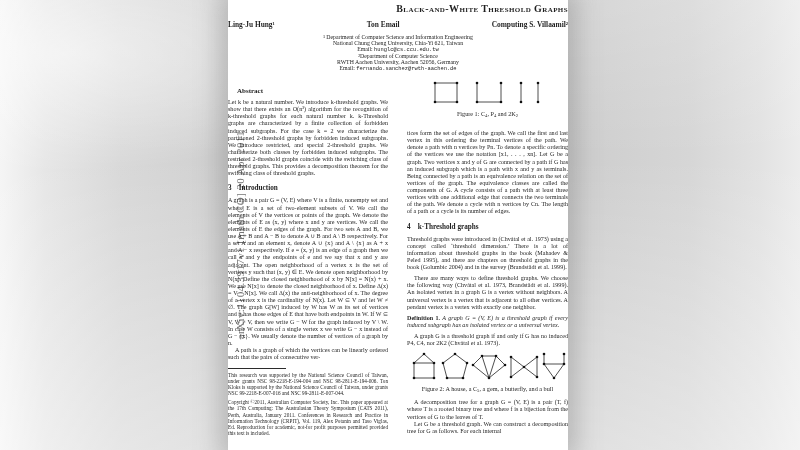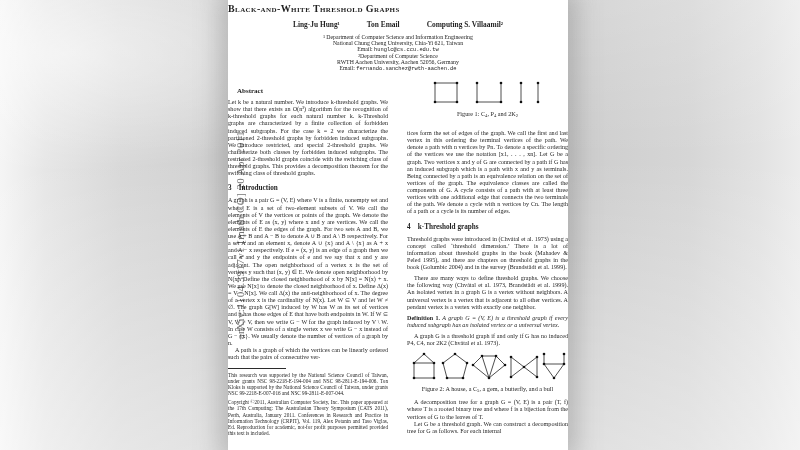--- a/index.html
+++ b/index.html
@@ -26,26 +26,26 @@
     color:#1f1f1f;
   }
   .page-inner{filter:blur(0.2px);}
   .watermark{
     position:absolute;left:-152px;top:228px;width:330px;height:14px;
     transform:rotate(-90deg);
     text-align:center;font-size:11px;letter-spacing:0.4px;color:#767676;
     font-family:"Liberation Serif", serif;white-space:nowrap;
   }
   .title{
-    position:absolute;top:3px;left:0;width:100%;text-align:left;
+    position:absolute;top:3px;left:0;width:100%;text-align:right;
     font-variant:small-caps;font-weight:bold;font-size:10px;letter-spacing:0.4px;
   }
   .authors{
     position:absolute;top:20px;left:0;width:100%;
-    display:flex;justify-content:center;gap:27px;
+    display:flex;justify-content:space-between;gap:27px;
     font-weight:bold;font-size:7.4px;
   }
   .affils{
     position:absolute;top:34px;left:0;width:100%;text-align:center;
     font-size:5.8px;line-height:6.1px;color:#222;
   }
   .affils .mono{font-family:"Liberation Mono", monospace;font-size:5.4px;}
   .col{position:absolute;overflow:hidden;}
   .col-left{left:0;top:87px;width:160px;height:363px;}
   .col-right{left:179px;top:79px;width:161px;height:371px;}

